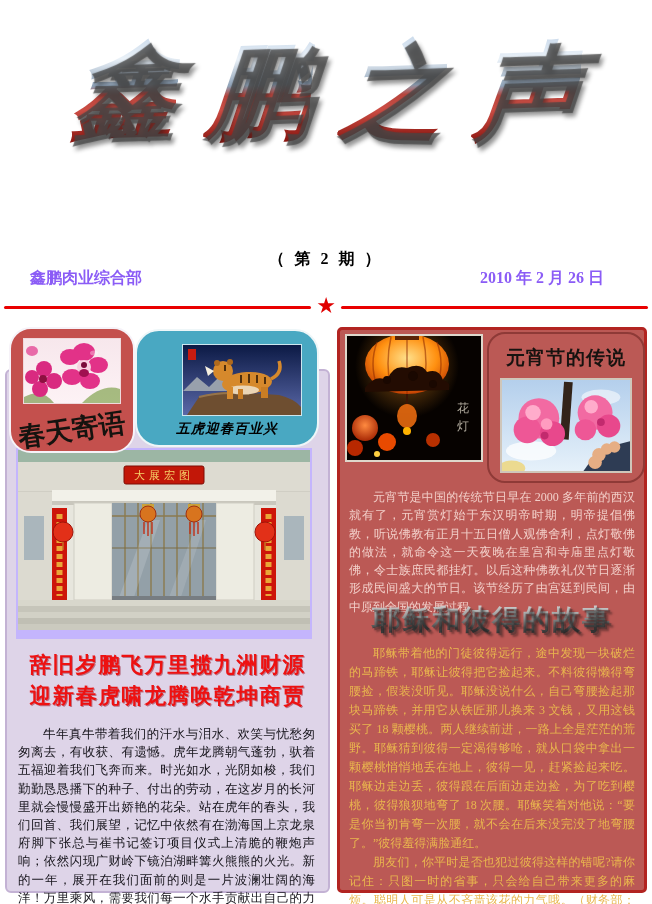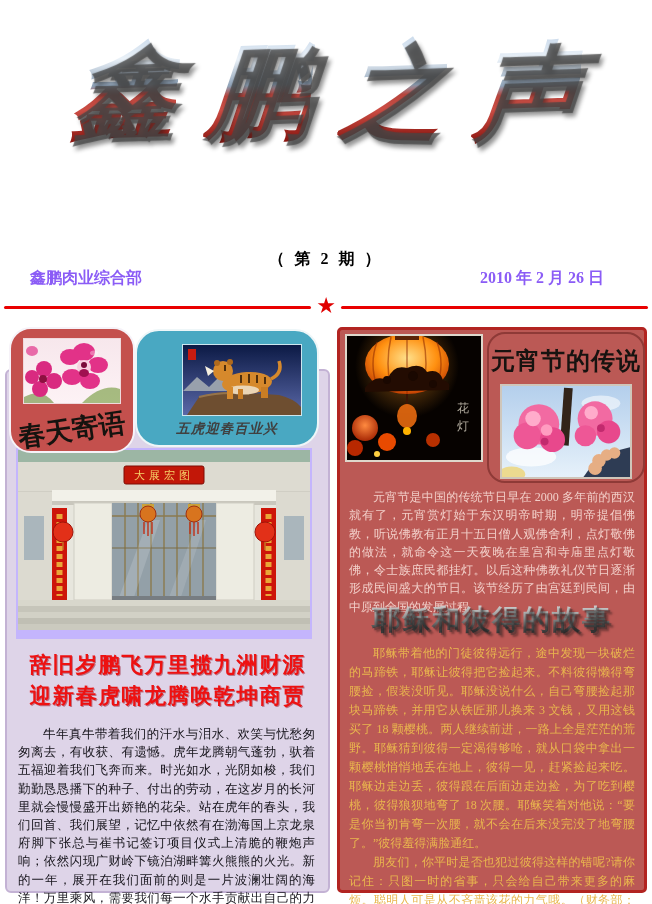--- a/index.html
+++ b/index.html
@@ -27,37 +27,37 @@
   .left-panel{position:absolute;top:44px;left:0;right:0;bottom:0;background:#ded4e8;
               border:2px solid #c3b2d4;border-radius:6px;box-sizing:border-box;}
   .spring-box{position:absolute;top:2px;left:4px;width:122px;height:122px;background:#c4504d;
               border-radius:22px;border:2px solid #f6f2f8;z-index:2;}
   .orchid{position:absolute;top:9px;left:12px;width:96px;height:64px;border:1px solid #efd9dc;}
   .spring-label{position:absolute;bottom:3px;left:0;width:100%;text-align:center;font-size:27px;
                 font-weight:bold;color:#15130f;transform:rotate(-8deg);}
   .tiger-box{position:absolute;top:4px;left:130px;width:184px;height:118px;background:#49a8c2;
              border-radius:24px;border:2px solid #eef6f8;z-index:2;box-sizing:border-box;}
   .tiger-photo{position:absolute;top:13px;left:45px;width:118px;height:70px;border:1px solid #cde6ee;}
-  .tiger-caption{position:absolute;bottom:7px;width:100%;text-align:center;color:#404040;
+  .tiger-caption{position:absolute;bottom:7px;width:100%;text-align:center;color:#000000;
                  font-weight:bold;font-style:italic;font-size:13.5px;letter-spacing:1px;}
   .building-frame{position:absolute;top:123px;left:11px;width:296px;height:191px;background:#c4b5fd;
                   padding:2px 2px 0 2px;box-sizing:border-box;z-index:1;}
   .headline{position:absolute;top:325px;left:0;width:100%;text-align:center;font-weight:bold;
             font-size:21.5px;line-height:31px;color:#ee1111;letter-spacing:1.5px;z-index:2;
             text-shadow:1px 1px 0 rgba(150,20,40,.5);}
   .left-body{position:absolute;top:400px;left:13px;right:15px;font-size:12.5px;line-height:18.2px;
              text-align:justify;text-indent:2em;color:#15131a;z-index:2;}
   
   .right-panel{position:absolute;top:2px;left:0;right:0;bottom:0;background:#bb5955;
                border:3px solid #b22421;border-radius:5px;box-sizing:border-box;}
   .lantern-photo{position:absolute;top:9px;left:8px;width:138px;height:128px;border:2px solid #ded8cc;
                  box-sizing:border-box;background:#060200;}
   .legend-box{position:absolute;top:7px;left:150px;width:158px;height:151px;border:2px solid #8e3a37;
               border-radius:18px;box-sizing:border-box;}
-  .legend-title{margin-top:11px;text-align:center;font-size:24px;font-weight:bold;color:#171310;
+  .legend-title{margin-top:11px;text-align:center;font-size:19px;font-weight:bold;color:#171310;
                 letter-spacing:1px;}
   .flower-photo{display:block;margin:7px auto 0;width:132px;height:95px;border:2px solid #cfc6ba;
                 box-sizing:border-box;}
   .legend-body{position:absolute;top:163px;left:12px;right:12px;color:#f2cfc9;font-size:12px;
                line-height:18.3px;text-align:justify;text-indent:2em;}
   .story-title{position:absolute;top:276px;left:0;width:100%;text-align:center;font-size:28px;
                font-weight:bold;letter-spacing:2px;
                background:linear-gradient(180deg,#e2e2e2 0%,#a0a0a0 38%,#4c4c4c 70%,#222 100%);
                -webkit-background-clip:text;background-clip:text;color:transparent;
                text-shadow:2px 2px 1px rgba(40,40,40,.5),4px 4px 2px rgba(15,15,15,.35);}

